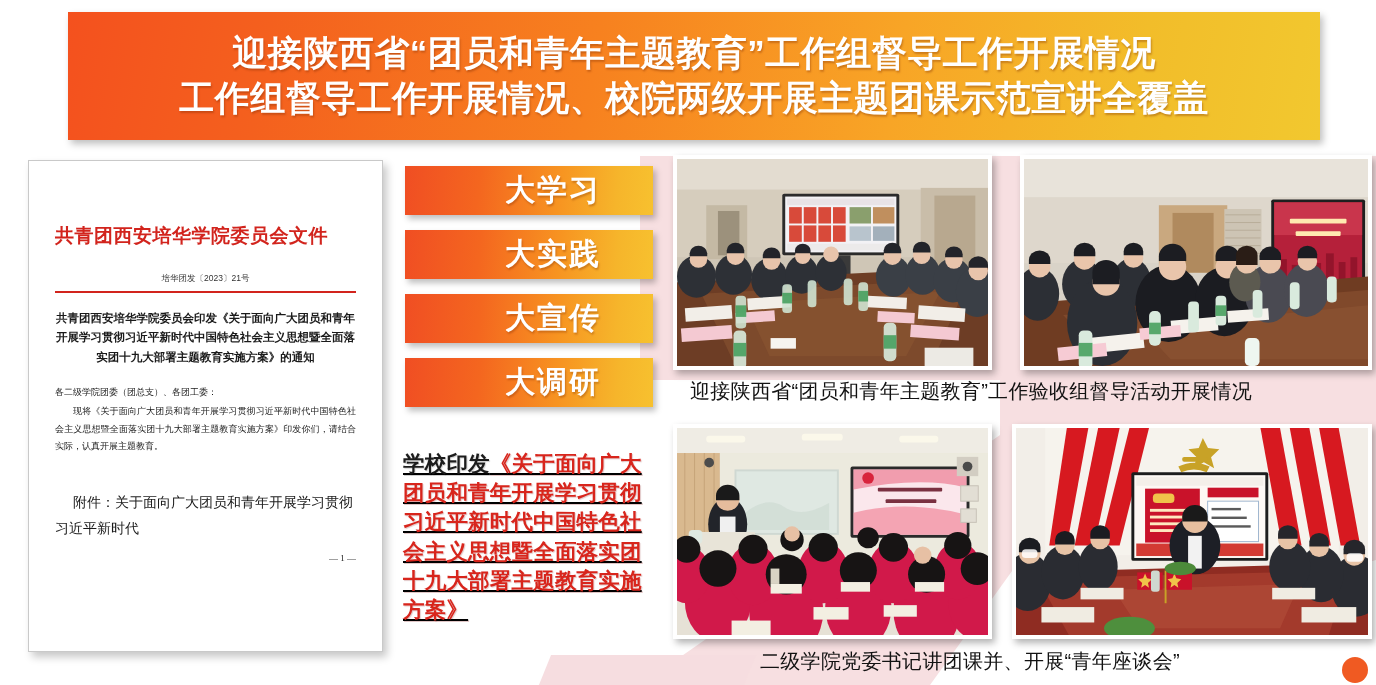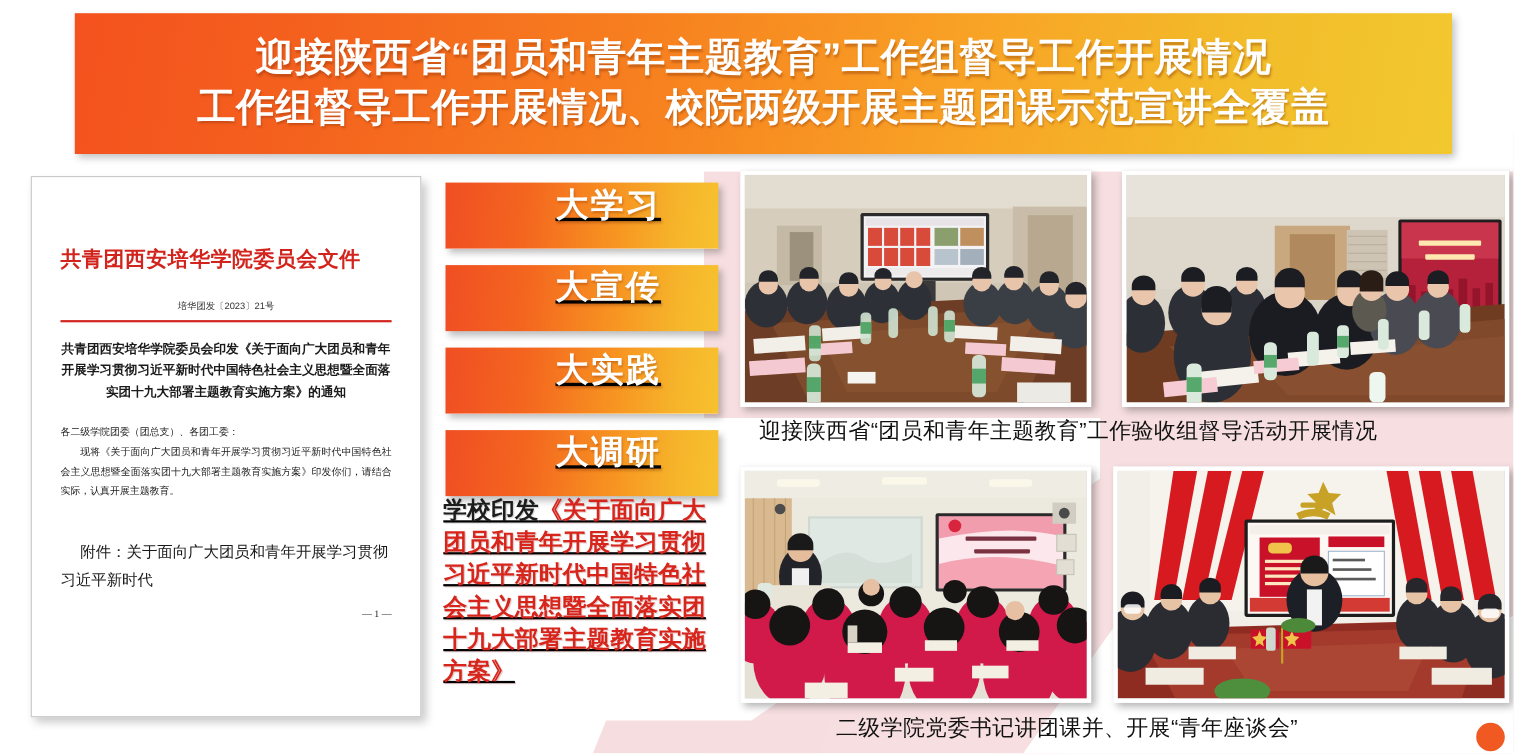--- a/index.html
+++ b/index.html
@@ -92,24 +92,24 @@
     font-family:"Liberation Serif","DejaVu Serif",serif;
   }
   .doc-pageno{
     margin-top:10px;text-align:right;color:#1a1a1a;font-size:9px;
     font-family:"Liberation Serif","DejaVu Serif",serif;
   }
 
   
   #label-bars{position:absolute;left:405px;top:166px;width:248px;z-index:6;}
   .label-bar{
-    height:60px;margin-bottom:15px;
+    height:49px;margin-bottom:15px;
     background:linear-gradient(95deg,#f04e23 0%,#f4661f 30%,#f79421 62%,#f6b52b 85%,#f7c12f 100%);
     box-shadow:3px 4px 6px rgba(0,0,0,.25);
-    display:flex;align-items:flex-start;justify-content:center;text-decoration:underline;
+    display:flex;align-items:center;justify-content:center;
   }
   .label-bar span{
     color:#ffffff;font-weight:bold;font-size:30px;letter-spacing:2px;
     text-shadow:1px 2px 2px rgba(120,40,0,.32);
     padding-left:48px;
   }
 
   
   #issue-text{
     position:absolute;left:403px;top:450px;width:250px;z-index:7;
@@ -166,24 +166,24 @@
   <div class="doc-body">现将《关于面向广大团员和青年开展学习贯彻习近平新时代中国特色社会主义思想暨全面落实团十九大部署主题教育实施方案》印发你们，请结合实际，认真开展主题教育。</div>
   <div class="doc-attach">附件：关于面向广大团员和青年开展学习贯彻习近平新时代</div>
   <div class="doc-pageno">— 1 —</div>
 </div>
 
 <div id="label-bars">
   <div class="label-bar">
       <span>大学习</span>
     </div>
   <div class="label-bar">
-      <span>大宣传</span>
+      <span>大实践</span>
     </div>
   <div class="label-bar">
-      <span>大实践</span>
+      <span>大宣传</span>
     </div>
   <div class="label-bar">
       <span>大调研</span>
     </div>
 </div>
 
 <div id="issue-text">
   <span class="lead">学校印发</span><span class="body">《关于面向广大团员和青年开展学习贯彻习近平新时代中国特色社会主义思想暨全面落实团十九大部署主题教育实施方案》</span>
 </div>
 

